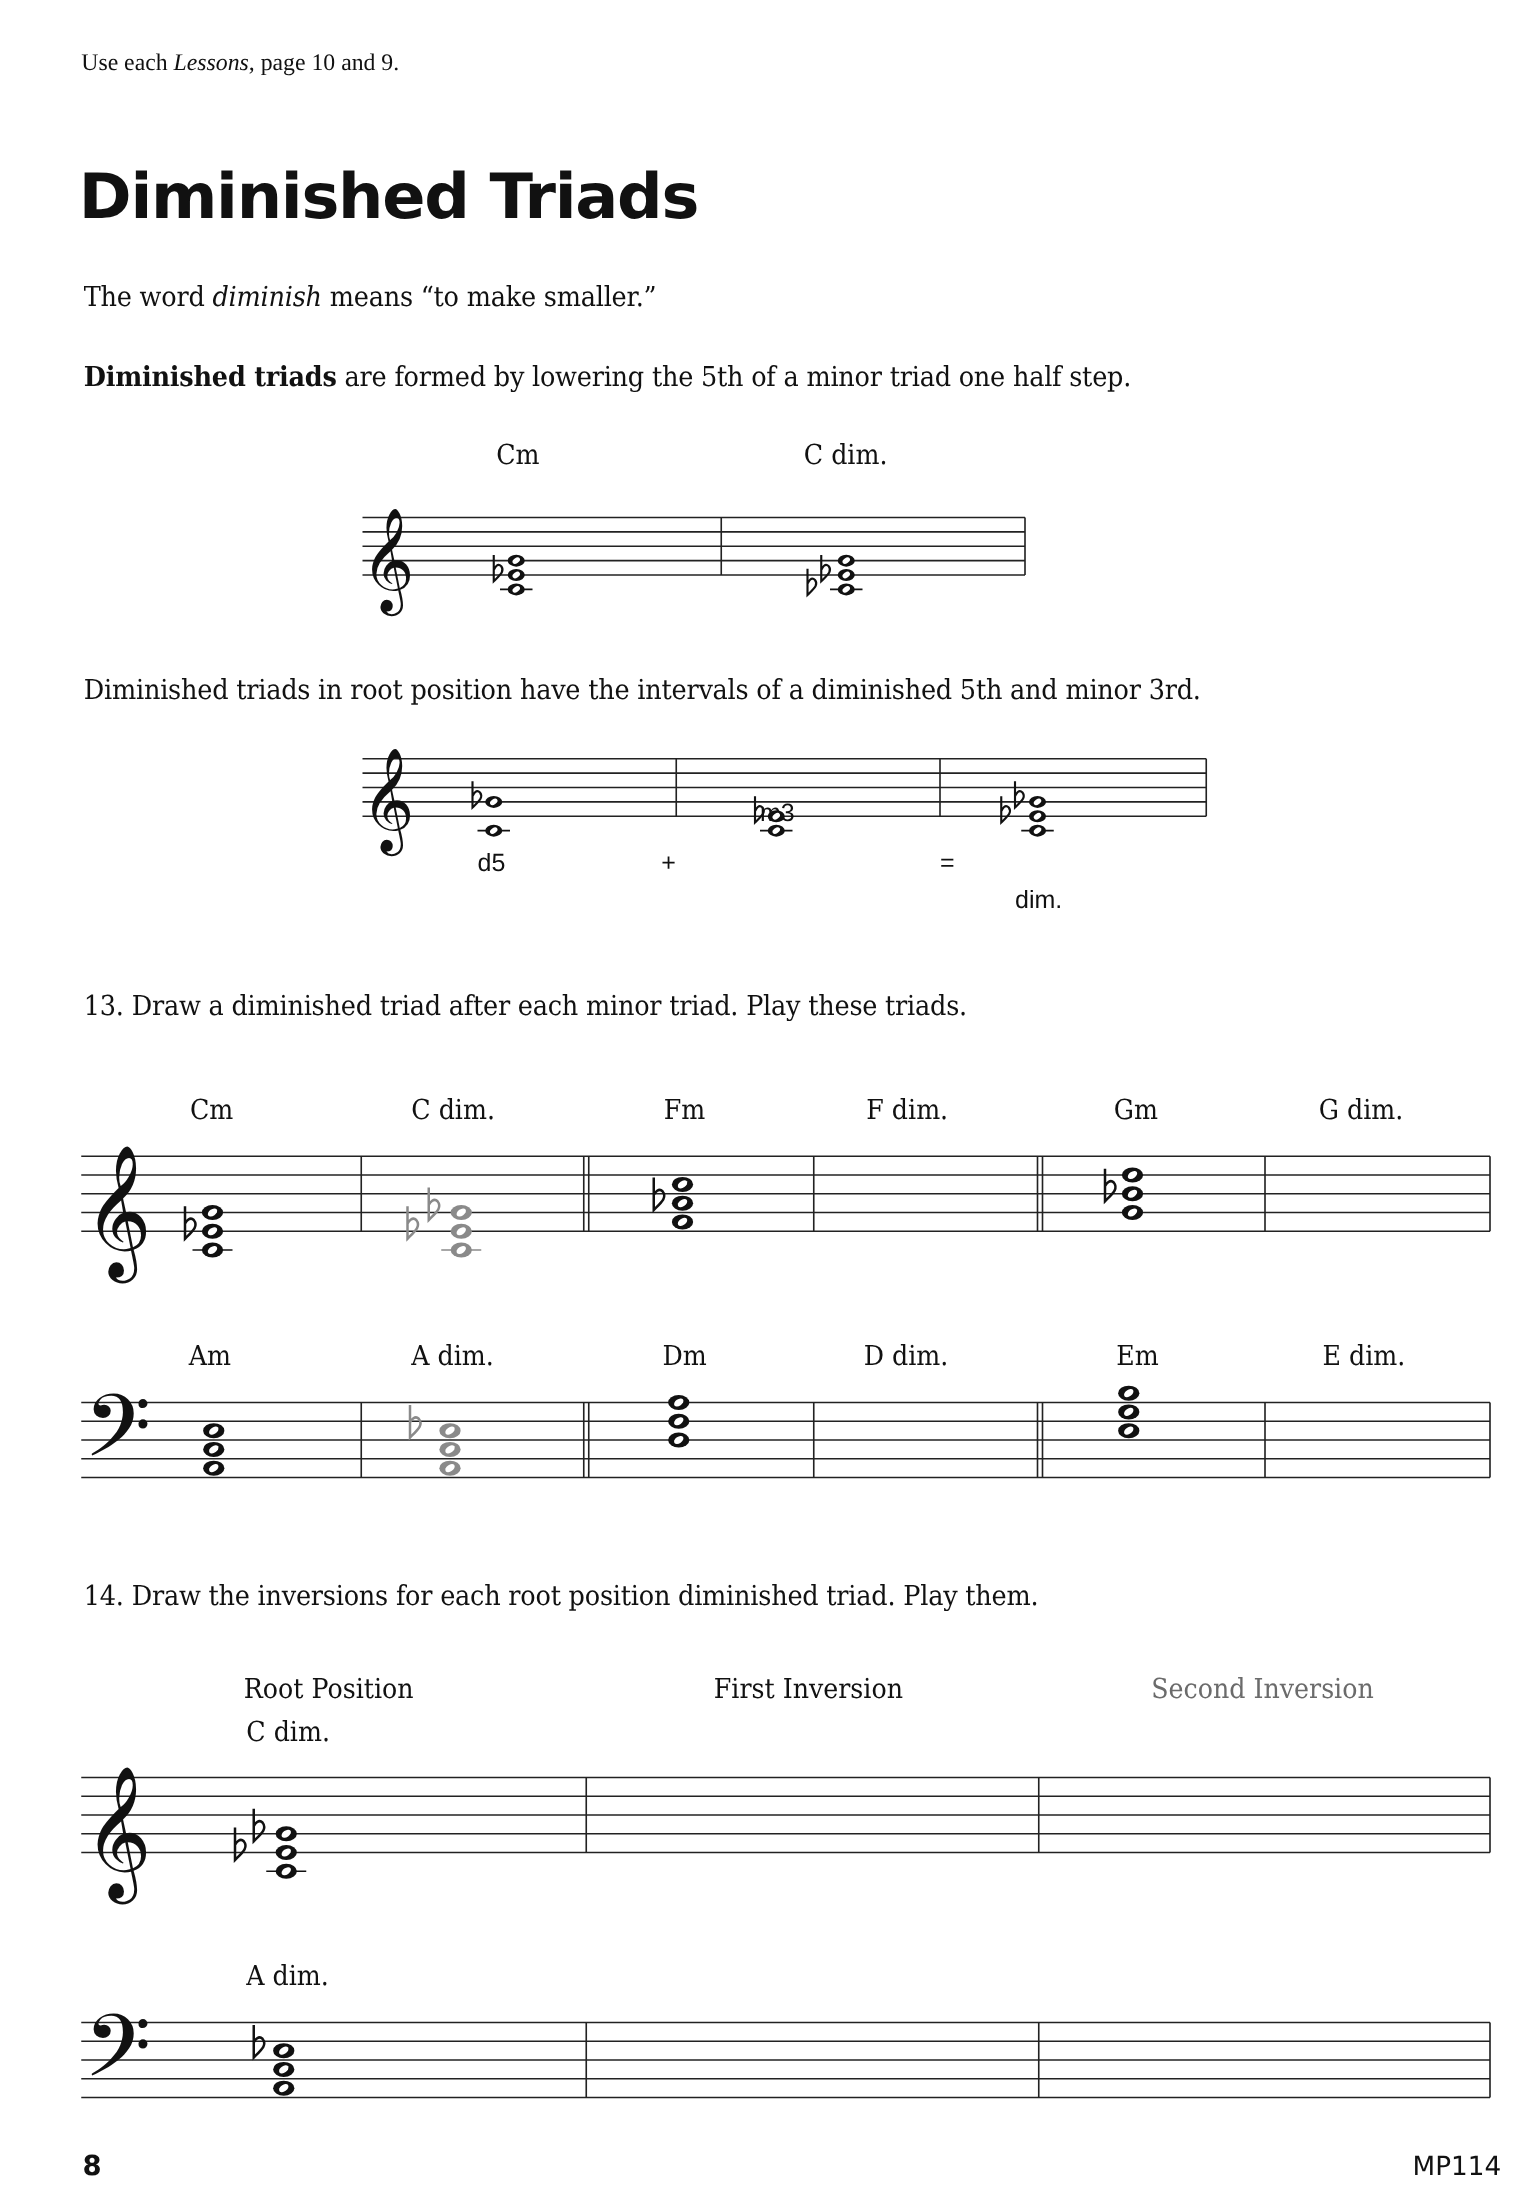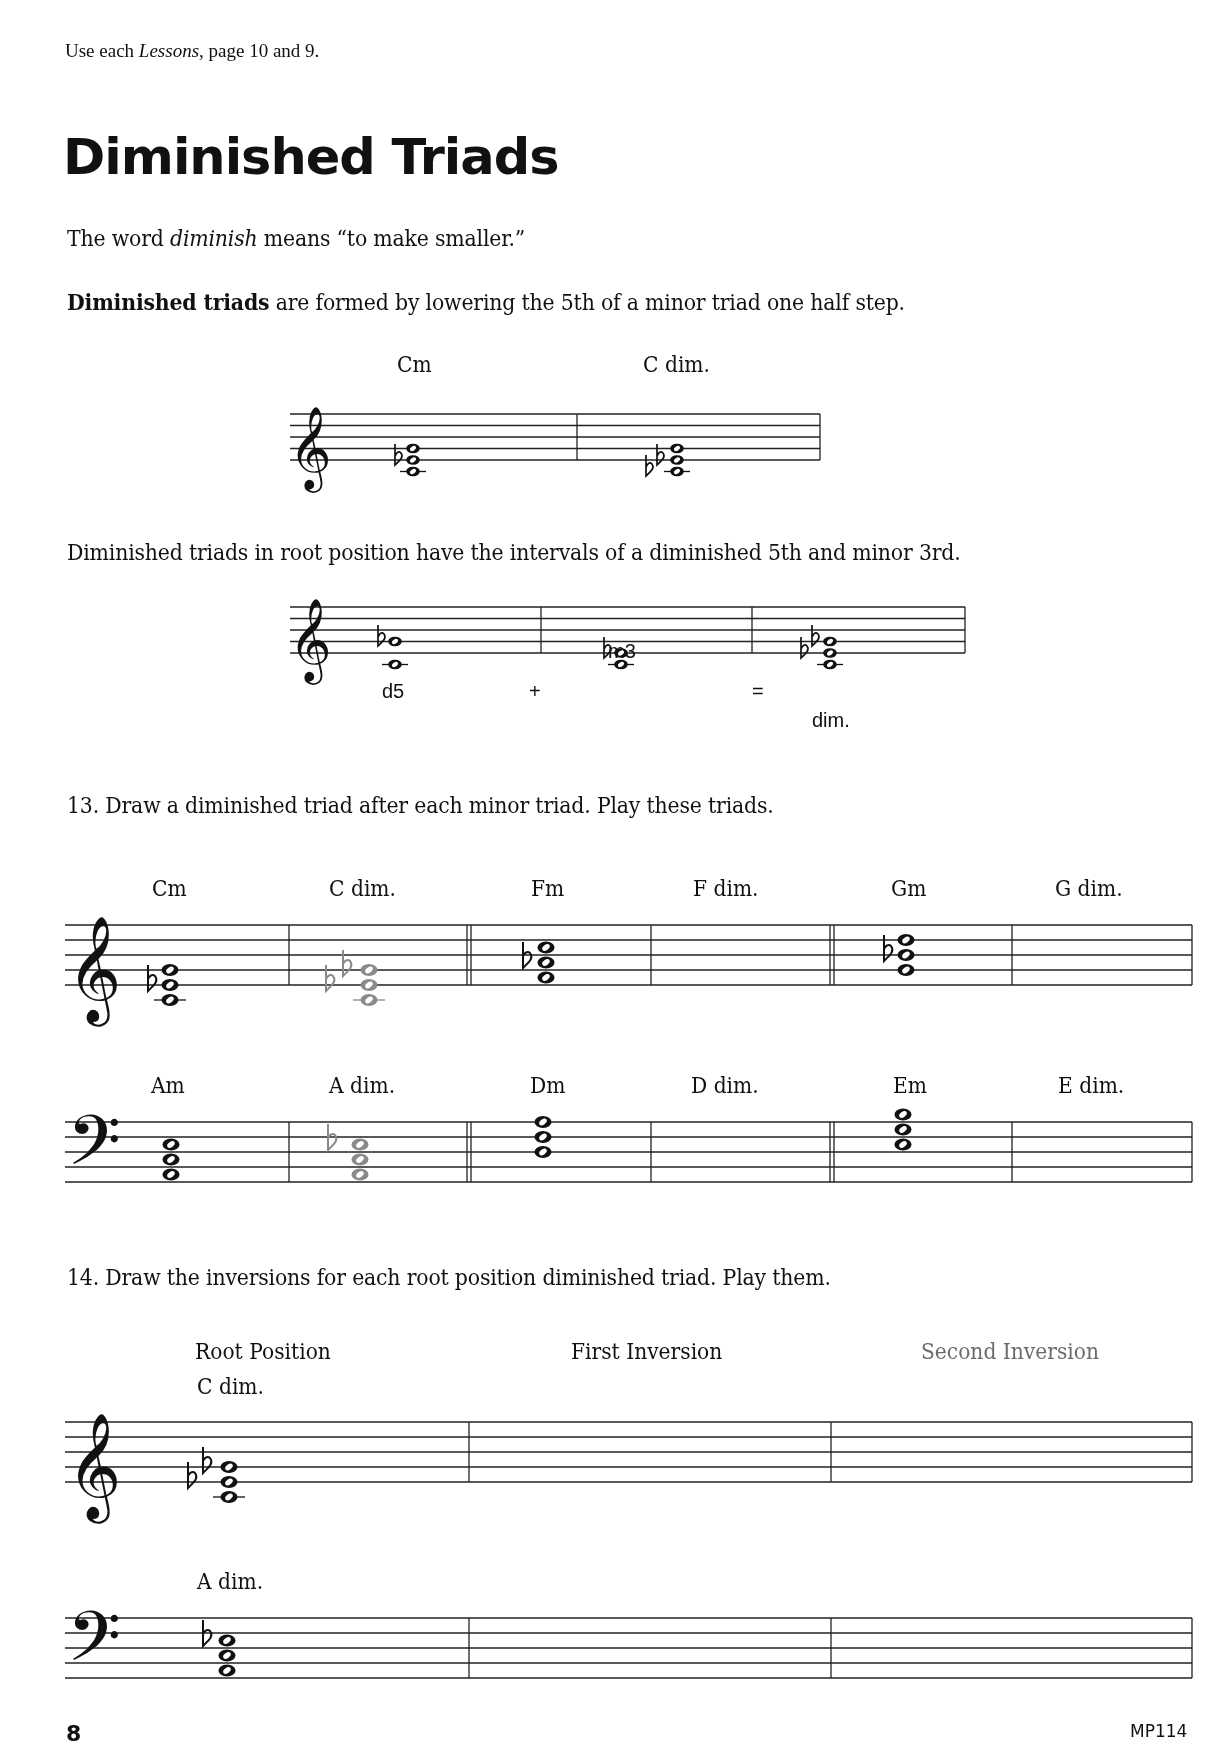--- a/index.html
+++ b/index.html
@@ -10,21 +10,21 @@
   .ref i { font-style: italic; }
   .title { left: 63px; top: 128px; font-size: 50px; font-weight: bold;
            font-family: "DejaVu Sans", sans-serif; letter-spacing: -1px; transform: scaleX(1.02); transform-origin: left; }
   .para { font-size: 22px; left: 67px; font-family: "DejaVu Serif", serif; letter-spacing: -0.2px; transform: scaleX(0.93); transform-origin: left; white-space: nowrap; }
   .para b { font-weight: bold; }
   .para i { font-style: italic; }
   .lbl { font-size: 22px; font-family: "DejaVu Serif", serif; white-space: nowrap; transform: scaleX(0.92); transform-origin: left; }
   .lbl-s { font-size: 20px; font-family: Liberation Sans, sans-serif; white-space: nowrap; }
   .gray { color: #6b6b6b; }
   .pnum { left: 66px; top: 1745px; font-size: 22px; font-weight: bold; font-family: "DejaVu Sans", sans-serif; transform: translateY(-24px); }
-  .mp { left: 1130px; top: 1721px; font-size: 17px; font-family: "DejaVu Sans", sans-serif; }
+  .mp { left: 1130px; top: 1721px; font-size: 21px; font-family: "DejaVu Sans", sans-serif; }
   svg.staff { position: absolute; overflow: visible; }
 </style>
 </head>
 <body>
 
 <div class="abs ref"><span>Use each </span><i>Lessons</i><span>, page 10 and 9.</span></div>
 
 <div class="abs title">Diminished Triads</div>
 
 <div class="abs para" style="top:226px"><span>The word </span><i>diminish</i><span> means “to make smaller.”</span></div>

